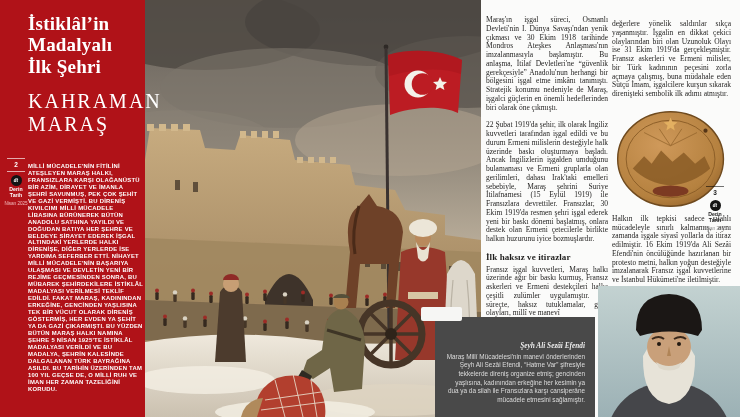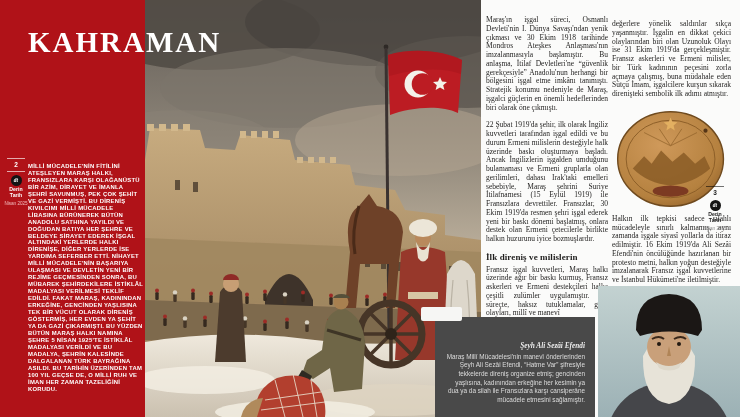--- a/index.html
+++ b/index.html
@@ -11,21 +11,21 @@
   .red-panel{left:0;top:0;width:145px;height:417px;background:#b01218;z-index:1;}
 
   
   .hero{left:145px;top:0;width:336px;height:417px;z-index:2;}
   .hero svg{display:block;width:100%;height:100%;}
 
   
   .title-block{left:28px;top:13px;z-index:5;color:#fff;}
   .kicker{font-family:"Liberation Serif",serif;font-weight:700;font-size:19px;
           line-height:1.12;width:105px;letter-spacing:.2px;}
-  .big-title{font-family:"Liberation Serif",serif;font-weight:700;font-size:29px;
+  .big-title{font-family:"Liberation Serif",serif;font-weight:400;font-size:20px;
              letter-spacing:2px;line-height:1.08;margin-top:14px;white-space:nowrap;}
   .lede{left:28px;top:163px;width:116px;z-index:5;color:#fff;
         font-size:5.9px;line-height:6.95px;font-weight:700;letter-spacing:.25px;
         text-transform:uppercase;}
 
   
   .marker{width:26px;font-weight:700;text-align:center;z-index:6;}
   .marker .rule{height:1px;margin:2px 4px;}
   .marker .pno{font-size:6.5px;line-height:8px;}
   .marker .logo{width:11px;height:11px;border-radius:50%;background:#141414;color:#fff;
@@ -223,21 +223,23 @@
       <g stroke="#e9ddcb" stroke-width="1" opacity=".85">
         <path d="M120,400 L176,392 M116,410 L180,402 M130,380 L140,417 M148,374 L158,417 M166,380 L172,417" fill="none"></path>
       </g>
       <path d="M96,417 Q100,400 118,398 L112,417 Z" fill="#b08a5c"></path>
     </g>
   </g>
 </svg>
 </div>
 
 <div class="abs title-block">
+  <div class="kicker">İstiklâl’in Madalyalı İlk Şehri</div>
   <div class="big-title">KAHRAMAN</div>
+  <div class="big-title" style="margin-top:2px">MARAŞ</div>
 </div>
 <div class="abs lede">MİLLİ MÜCADELE'NİN FİTİLİNİ ATEŞLEYEN MARAŞ HALKI, FRANSIZLARA KARŞI OLAĞANÜSTÜ BİR AZİM, DİRAYET VE İMANLA ŞEHRİ SAVUNMUŞ, PEK ÇOK ŞEHİT VE GAZİ VERMİŞTİ. BU DİRENİŞ KIVILCIMI MİLLİ MÜCADELE LİBASINA BÜRÜNEREK BÜTÜN ANADOLU SATHINA YAYILDI VE DOĞUDAN BATIYA HER ŞEHRE VE BELDEYE SİRAYET EDEREK İŞGAL ALTINDAKİ YERLERDE HALKI DİRENİŞE, DİĞER YERLERDE İSE YARDIMA SEFERBER ETTİ. NİHAYET MİLLİ MÜCADELE'NİN BAŞARIYA ULAŞMASI VE DEVLETİN YENİ BİR REJİME GEÇMESİNDEN SONRA, BU MÜBAREK ŞEHİRDEKİLERE İSTİKLÂL MADALYASI VERİLMESİ TEKLİF EDİLDİ. FAKAT MARAŞ, KADININDAN ERKEĞİNE, GENCİNDEN YAŞLISINA TEK BİR VÜCUT OLARAK DİRENİŞ GÖSTERMİŞ, HER EVDEN YA ŞEHİT YA DA GAZİ ÇIKARMIŞTI. BU YÜZDEN BÜTÜN MARAŞ HALKI NAMINA ŞEHRE 5 NİSAN 1925'TE İSTİKLÂL MADALYASI VERİLDİ VE BU MADALYA, ŞEHRİN KALESİNDE DALGALANAN TÜRK BAYRAĞINA ASILDI. BU TARİHİN ÜZERİNDEN TAM 100 YIL GEÇSE DE, O MİLLİ RUH VE İMAN HER ZAMAN TAZELİĞİNİ KORUDU.</div>
 
 <div class="abs marker marker-left">
   <div class="rule"></div>
   <div class="pno">2</div>
   <div class="rule"></div>
   <div class="logo">dt</div>
   <div class="brand">Derin Tarih</div>
   <div class="issue">Nisan 2025</div>
@@ -247,21 +249,21 @@
   <div class="rule"></div>
   <div class="pno">3</div>
   <div class="logo">dt</div>
   <div class="brand">Derin Tarih</div>
   <div class="issue">Nisan 2025</div>
 </div>
 
 <div class="abs col col1">
   <p>Maraş'ın işgal süreci, Osmanlı Devleti'nin I. Dünya Savaşı'ndan yenik çıkması ve 30 Ekim 1918 tarihinde Mondros Ateşkes Anlaşması'nın imzalanmasıyla başlamıştır. Bu anlaşma, İtilaf Devletleri'ne “güvenlik gerekçesiyle” Anadolu'nun herhangi bir bölgesini işgal etme imkânı tanımıştı. Stratejik konumu nedeniyle de Maraş, işgalci güçlerin en önemli hedeflerinden biri olarak öne çıkmıştı.</p>
   <p>22 Şubat 1919'da şehir, ilk olarak İngiliz kuvvetleri tarafından işgal edildi ve bu durum Ermeni milislerin desteğiyle halk üzerinde baskı oluşturmaya başladı. Ancak İngilizlerin işgalden umduğunu bulamaması ve Ermeni gruplarla olan gerilimleri, dahası Irak'taki emelleri sebebiyle, Maraş şehrini Suriye İtilafnamesi (15 Eylül 1919) ile Fransızlara devrettiler. Fransızlar, 30 Ekim 1919'da resmen şehri işgal ederek yeni bir baskı dönemi başlatmış, onlara destek olan Ermeni çetecilerle birlikte halkın huzurunu iyice bozmuşlardır.</p>
-  <div class="sec-head">İlk direniş ve milislerin</div>
+  <div class="sec-head">İlk haksız ve itirazlar</div>
   <p>Fransız işgal kuvvetleri, Maraş halkı üzerinde ağır bir baskı kurmuş, Fransız askerleri ve Ermeni destekçileri halka çeşitli zulümler uygulamıştır. Bu süreçte, haksız tutuklamalar, gasp olayları, millî ve manevî</p>
 </div>
 
 <div class="abs col col2">
   <p>değerlere yönelik saldırılar sıkça yaşanmıştır. İşgalin en dikkat çekici olaylarından biri olan Uzunoluk Olayı ise 31 Ekim 1919'da gerçekleşmiştir. Fransız askerleri ve Ermeni milisler, bir Türk kadınının peçesini zorla açmaya çalışmış, buna müdahale eden Sütçü İmam, işgalcilere kurşun sıkarak direnişteki sembolik ilk adımı atmıştır.</p>
   <div class="medal-wrap">
     <svg viewBox="0 0 126 108" width="119" height="102">
       <defs>
         <radialGradient id="bronze" cx=".4" cy=".35" r=".8">
           <stop offset="0" stop-color="#cf995a"></stop>

